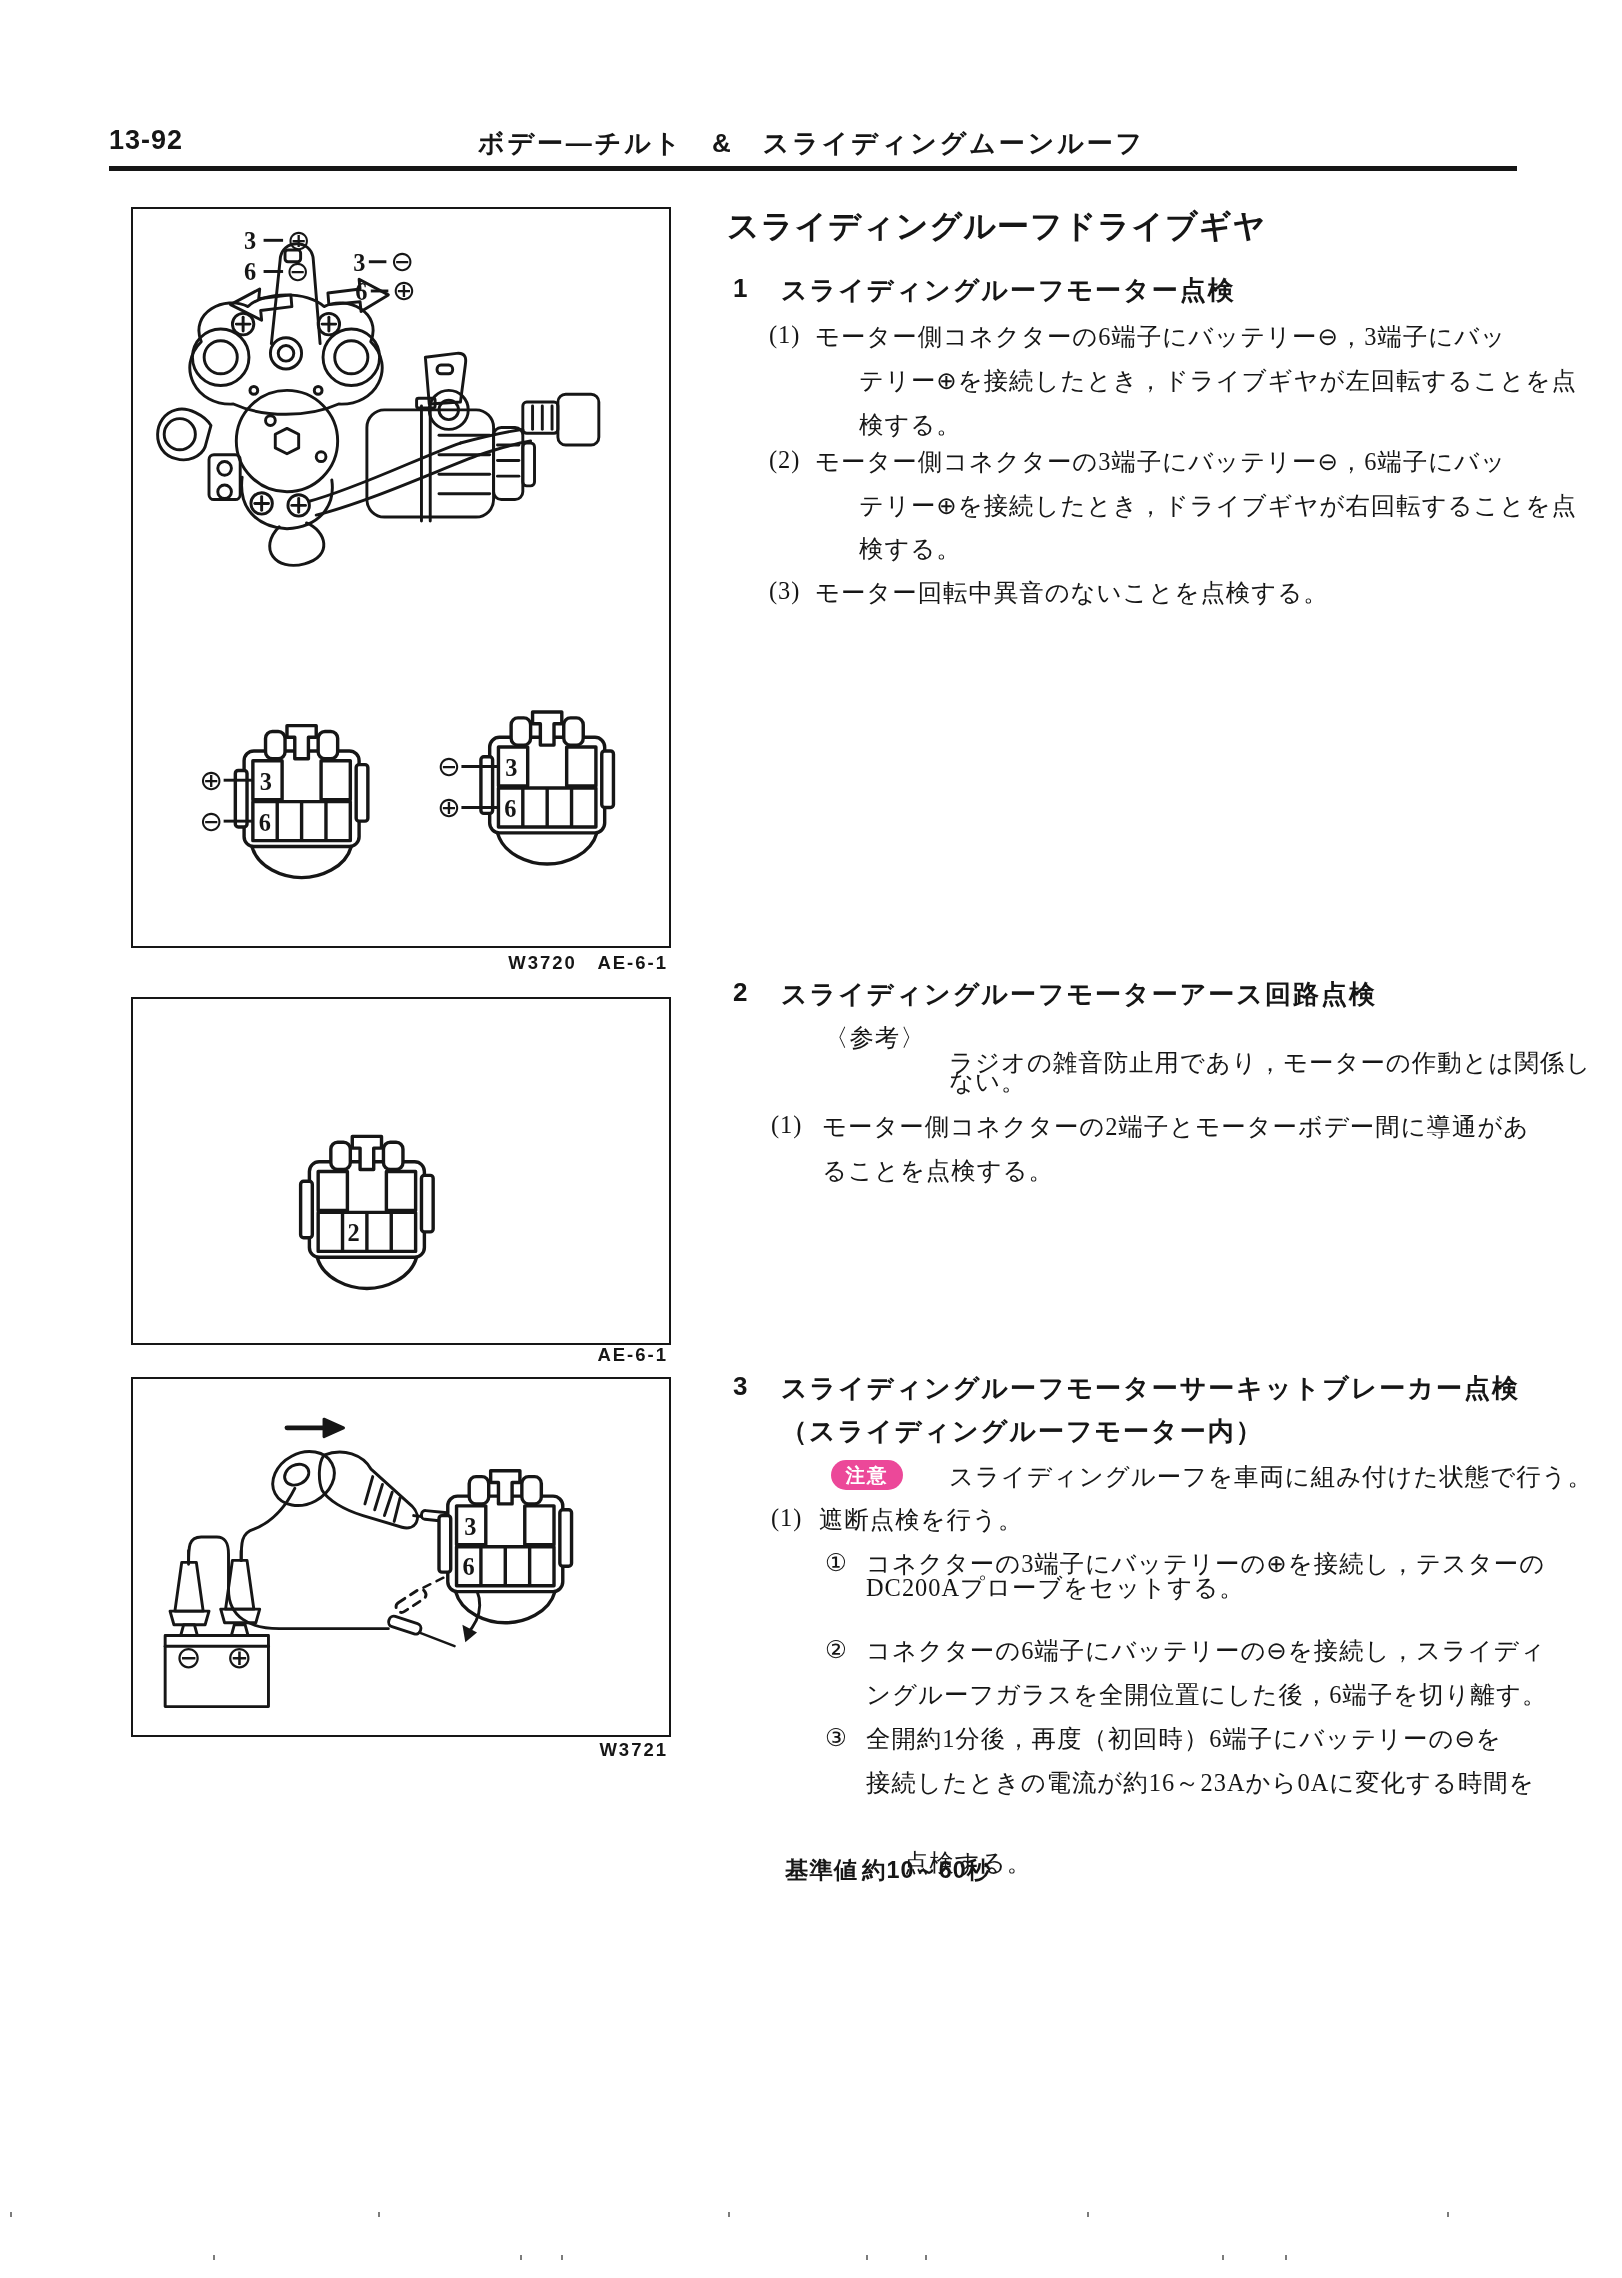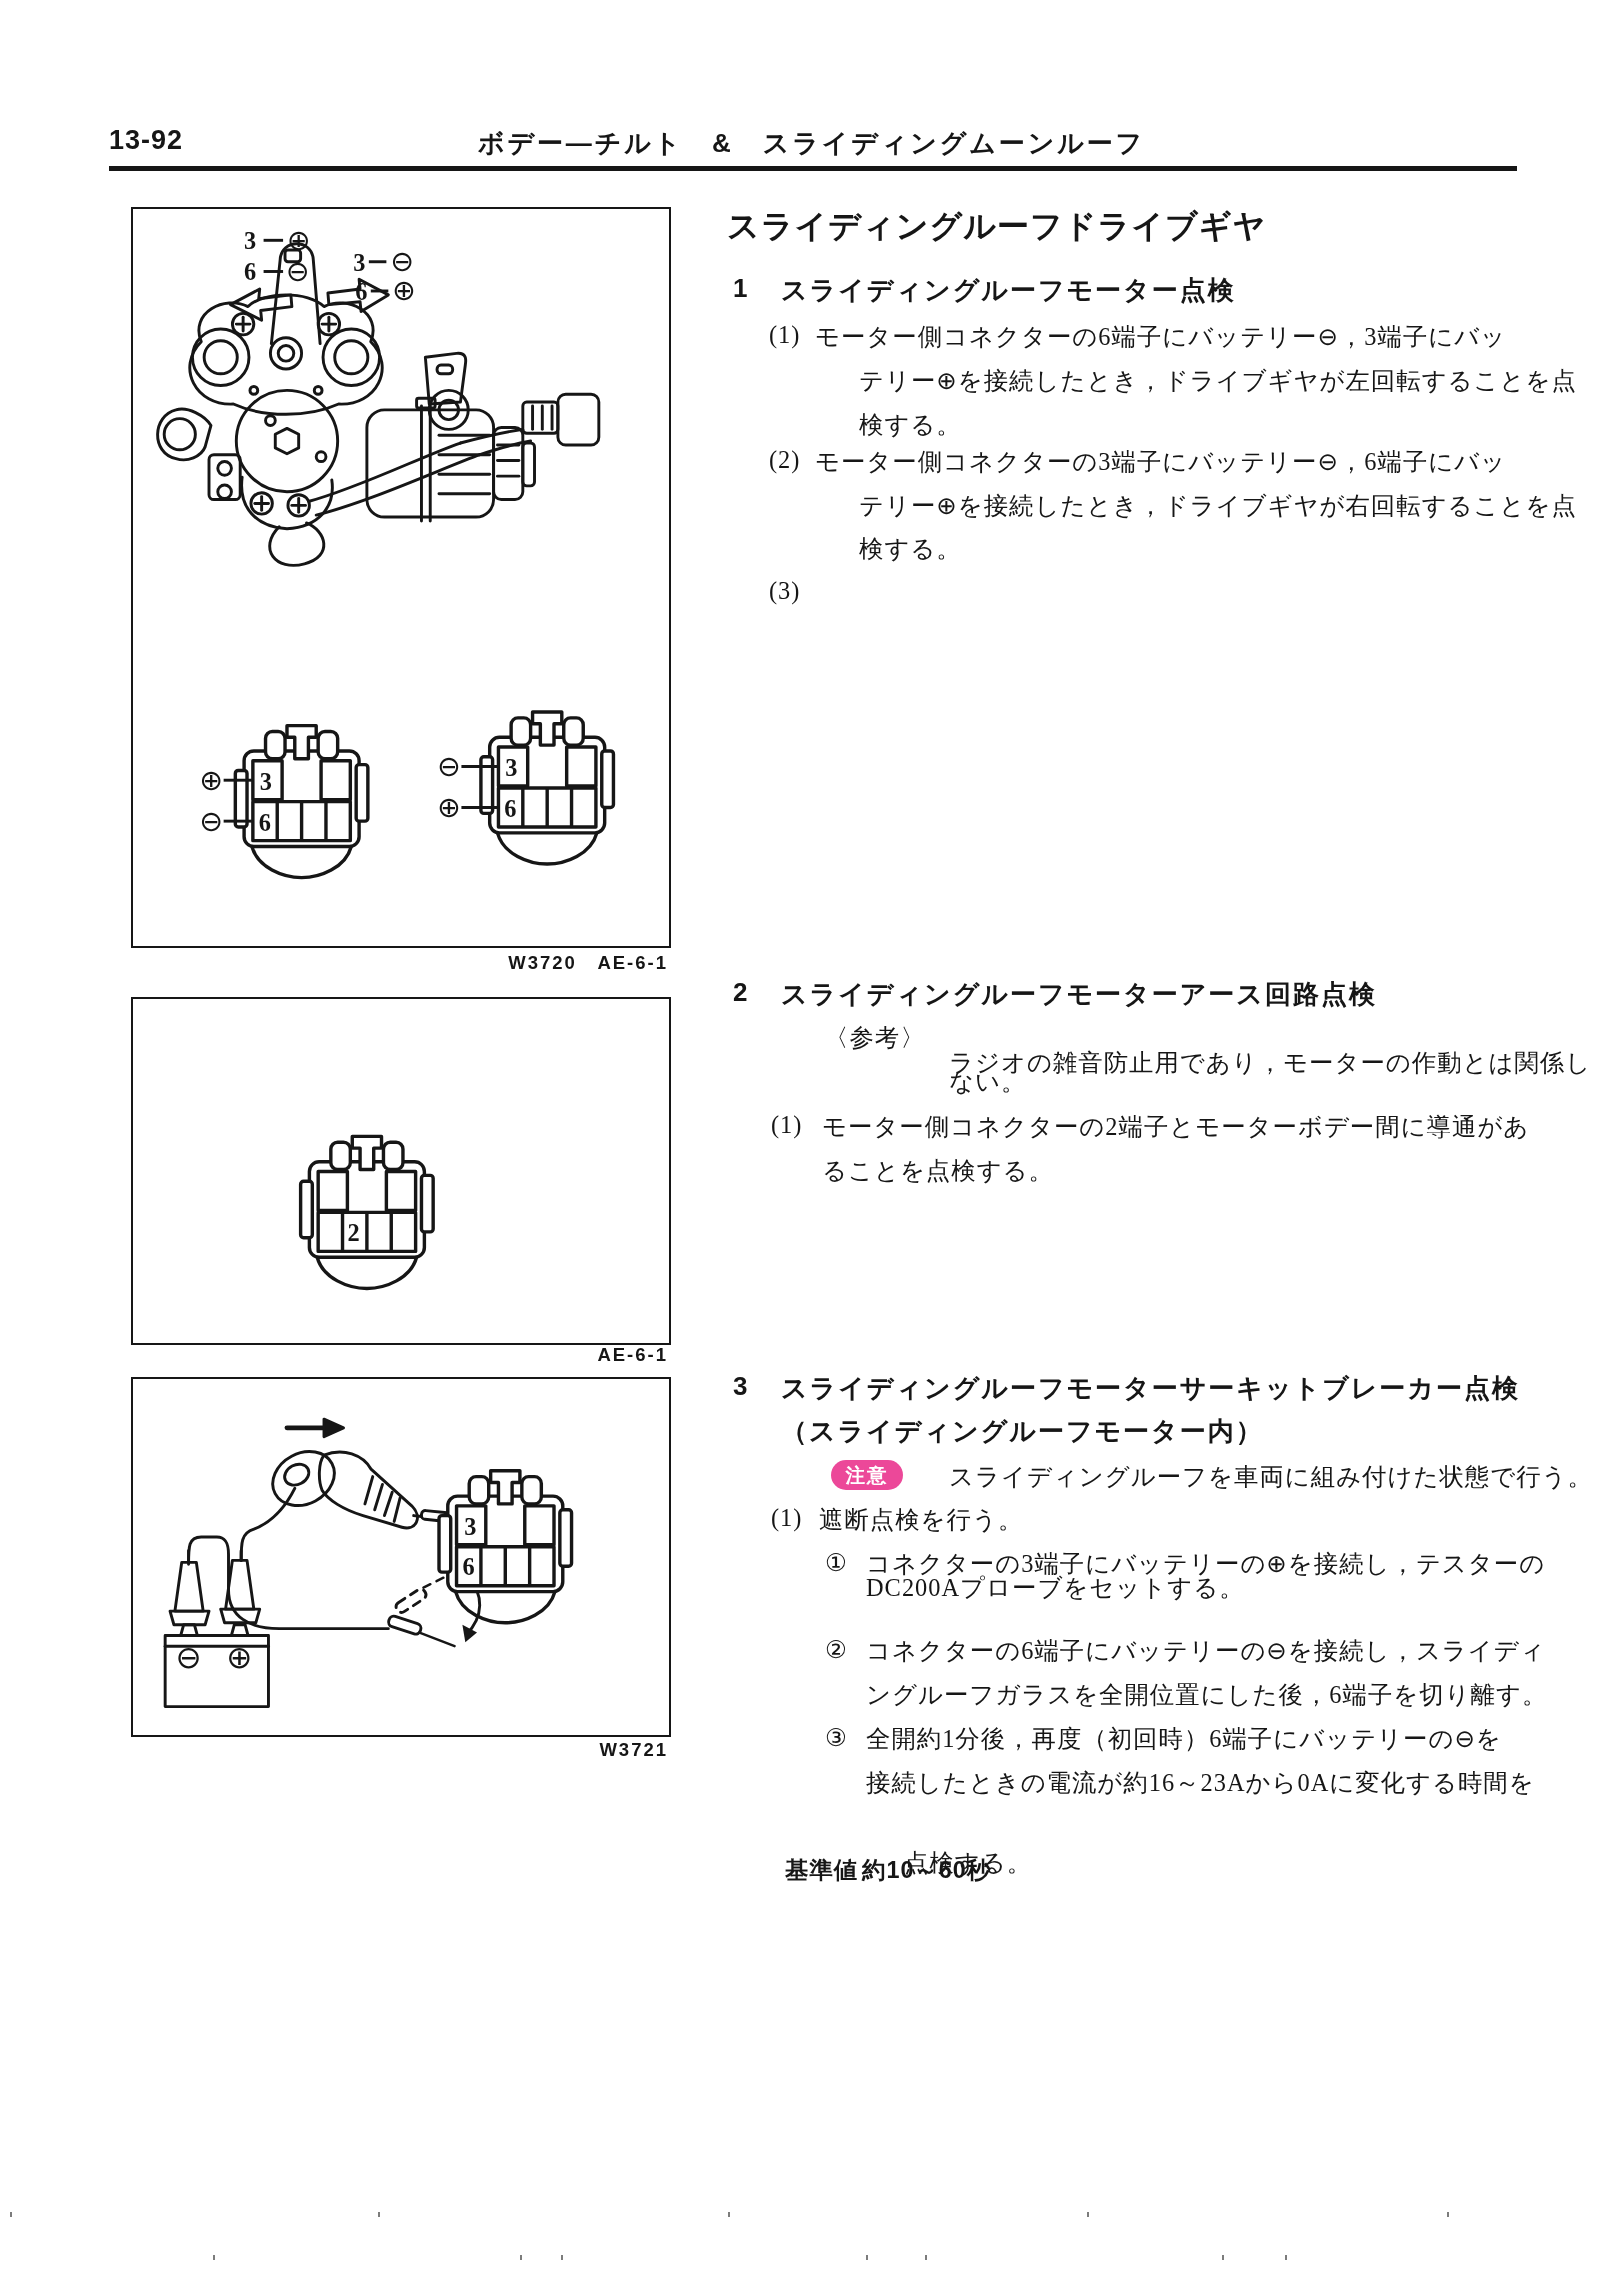--- a/index.html
+++ b/index.html
@@ -41,20 +41,21 @@
   <div class="t b" style="left:815px;top:321px;">モーター側コネクターの6端子にバッテリー⊖，3端子にバッ</div>
   <div class="t b" style="left:859px;top:365px;">テリー⊕を接続したとき，ドライブギヤが左回転することを点</div>
   <div class="t b" style="left:859px;top:409px;">検する。</div>
 
   <div class="t b" style="left:769px;top:446px;">(2)</div>
   <div class="t b" style="left:815px;top:446px;">モーター側コネクターの3端子にバッテリー⊖，6端子にバッ</div>
   <div class="t b" style="left:859px;top:490px;">テリー⊕を接続したとき，ドライブギヤが右回転することを点</div>
   <div class="t b" style="left:859px;top:533px;">検する。</div>
 
   <div class="t b" style="left:769px;top:577px;">(3)</div>
+  <div class="t b" style="left:815px;top:577px;">モーター回転中異音のないことを点検する。</div>
 
   <div class="t h" style="left:733px;top:977px;">2</div>
   <div class="t h" style="left:781px;top:977px;">スライディングルーフモーターアース回路点検</div>
   <div class="t b" style="left:824px;top:1022px;">〈参考〉</div>
   <div class="t b" style="left:949px;top:1047px;font-family:Liberation Serif, serif;">ラジオの雑音防止用であり，モーターの作動とは関係し</div>
   <div class="t b" style="left:949px;top:1066px;">ない。</div>
   <div class="t b" style="left:771px;top:1111px;">(1)</div>
   <div class="t b" style="left:822px;top:1111px;">モーター側コネクターの2端子とモーターボデー間に導通があ</div>
   <div class="t b" style="left:822px;top:1155px;">ることを点検する。</div>
 

